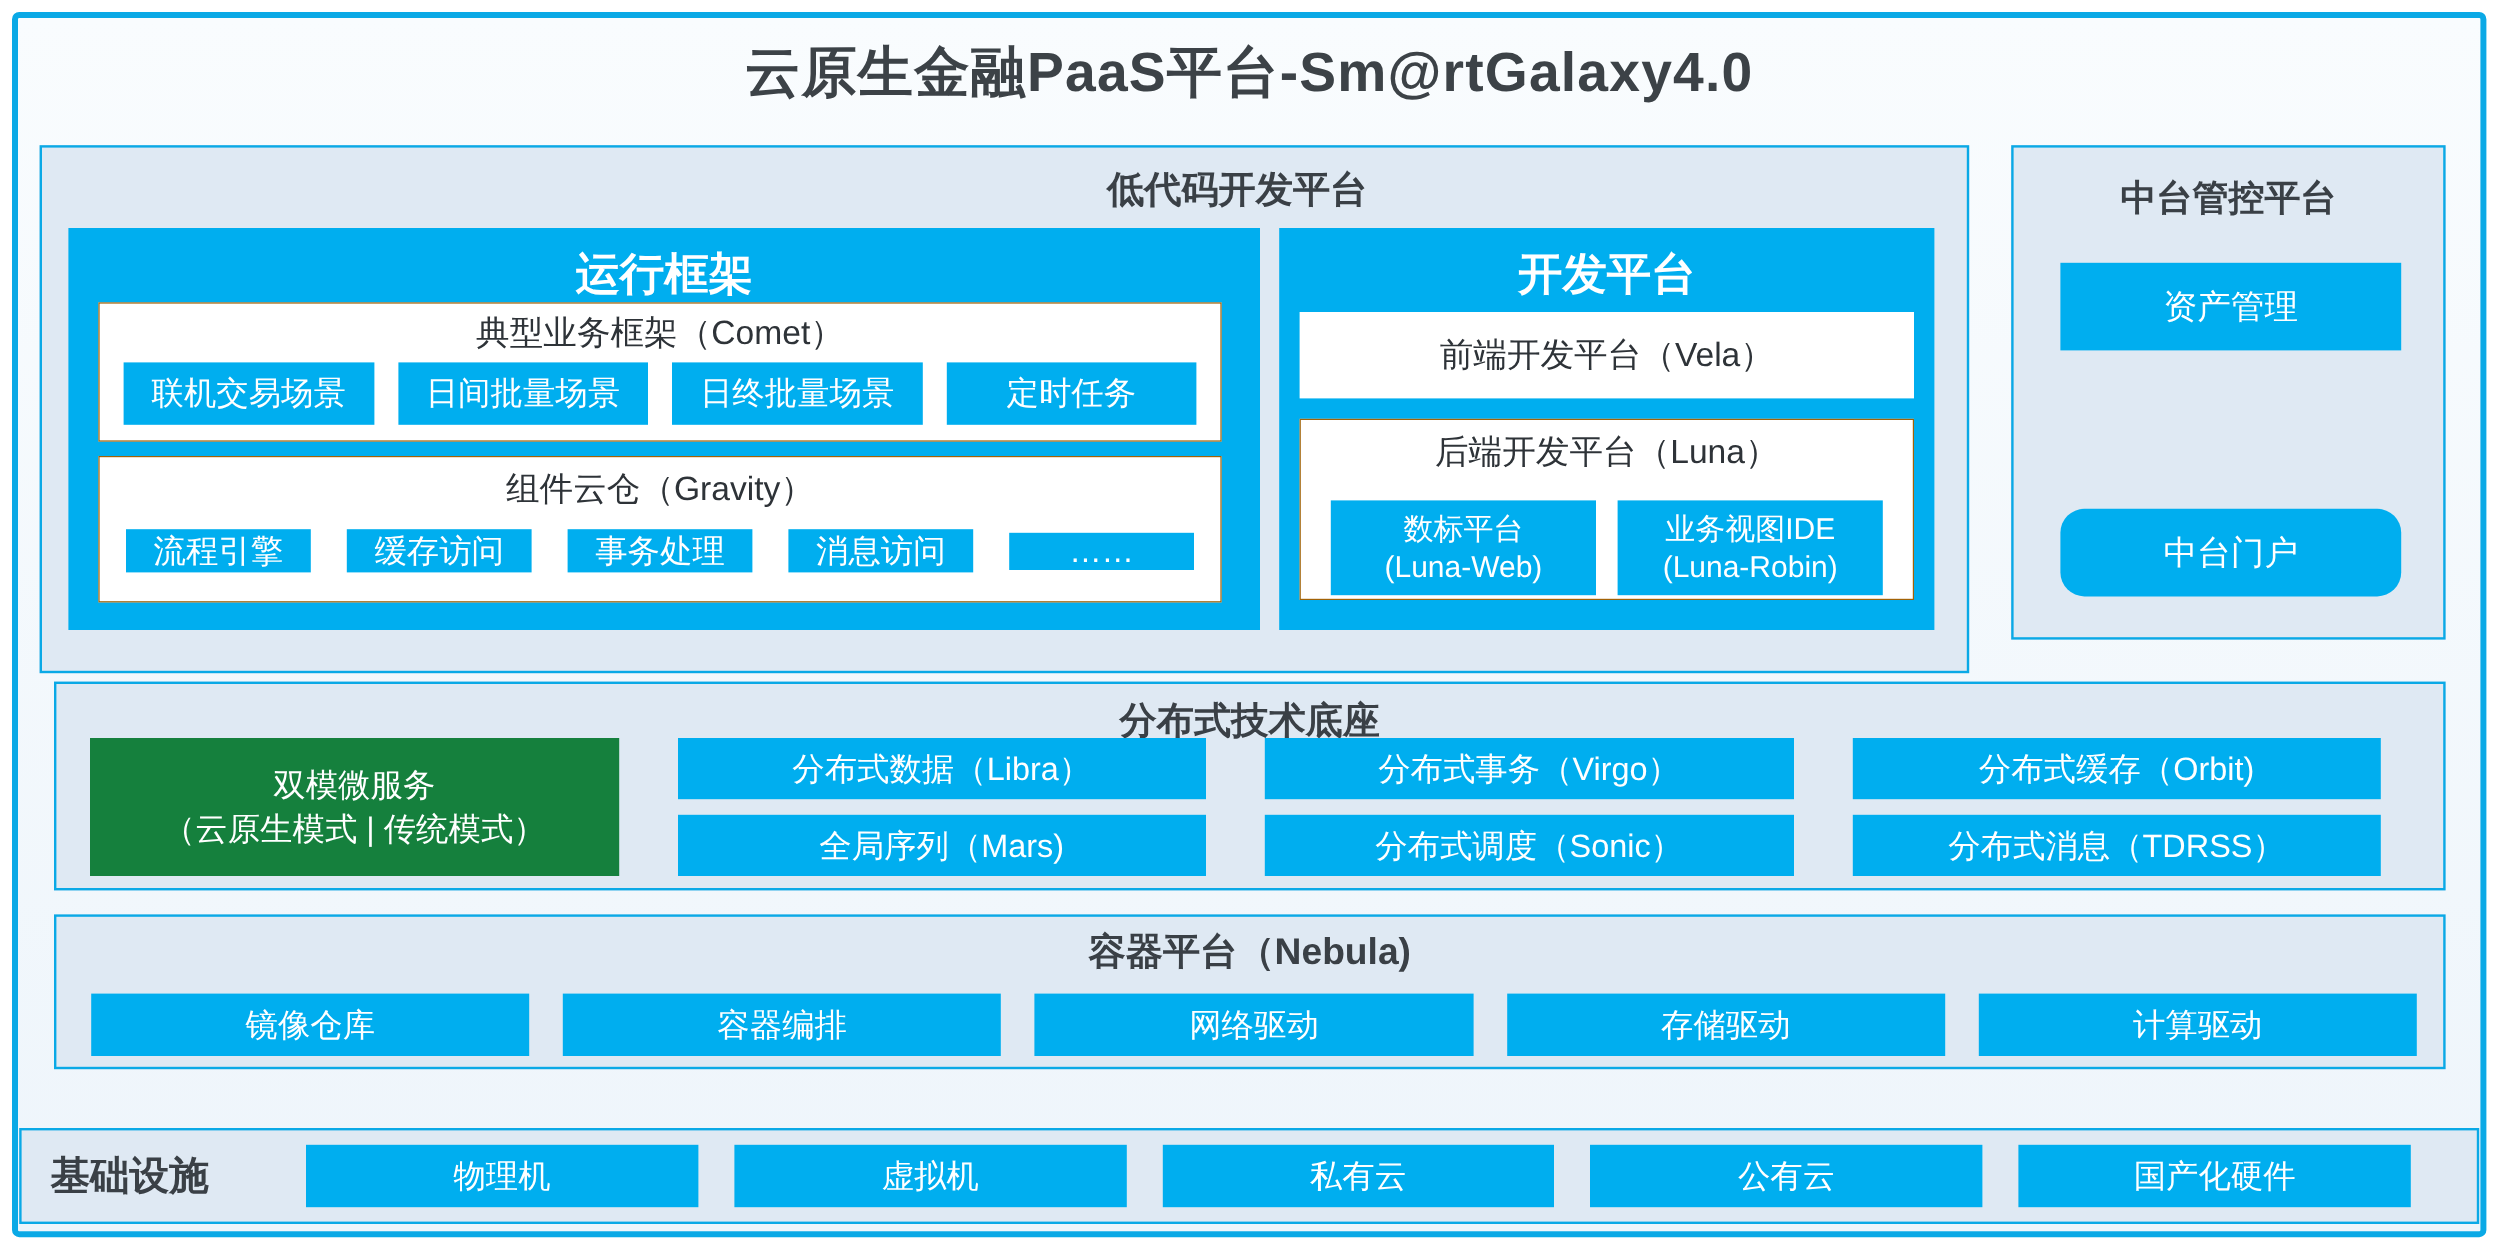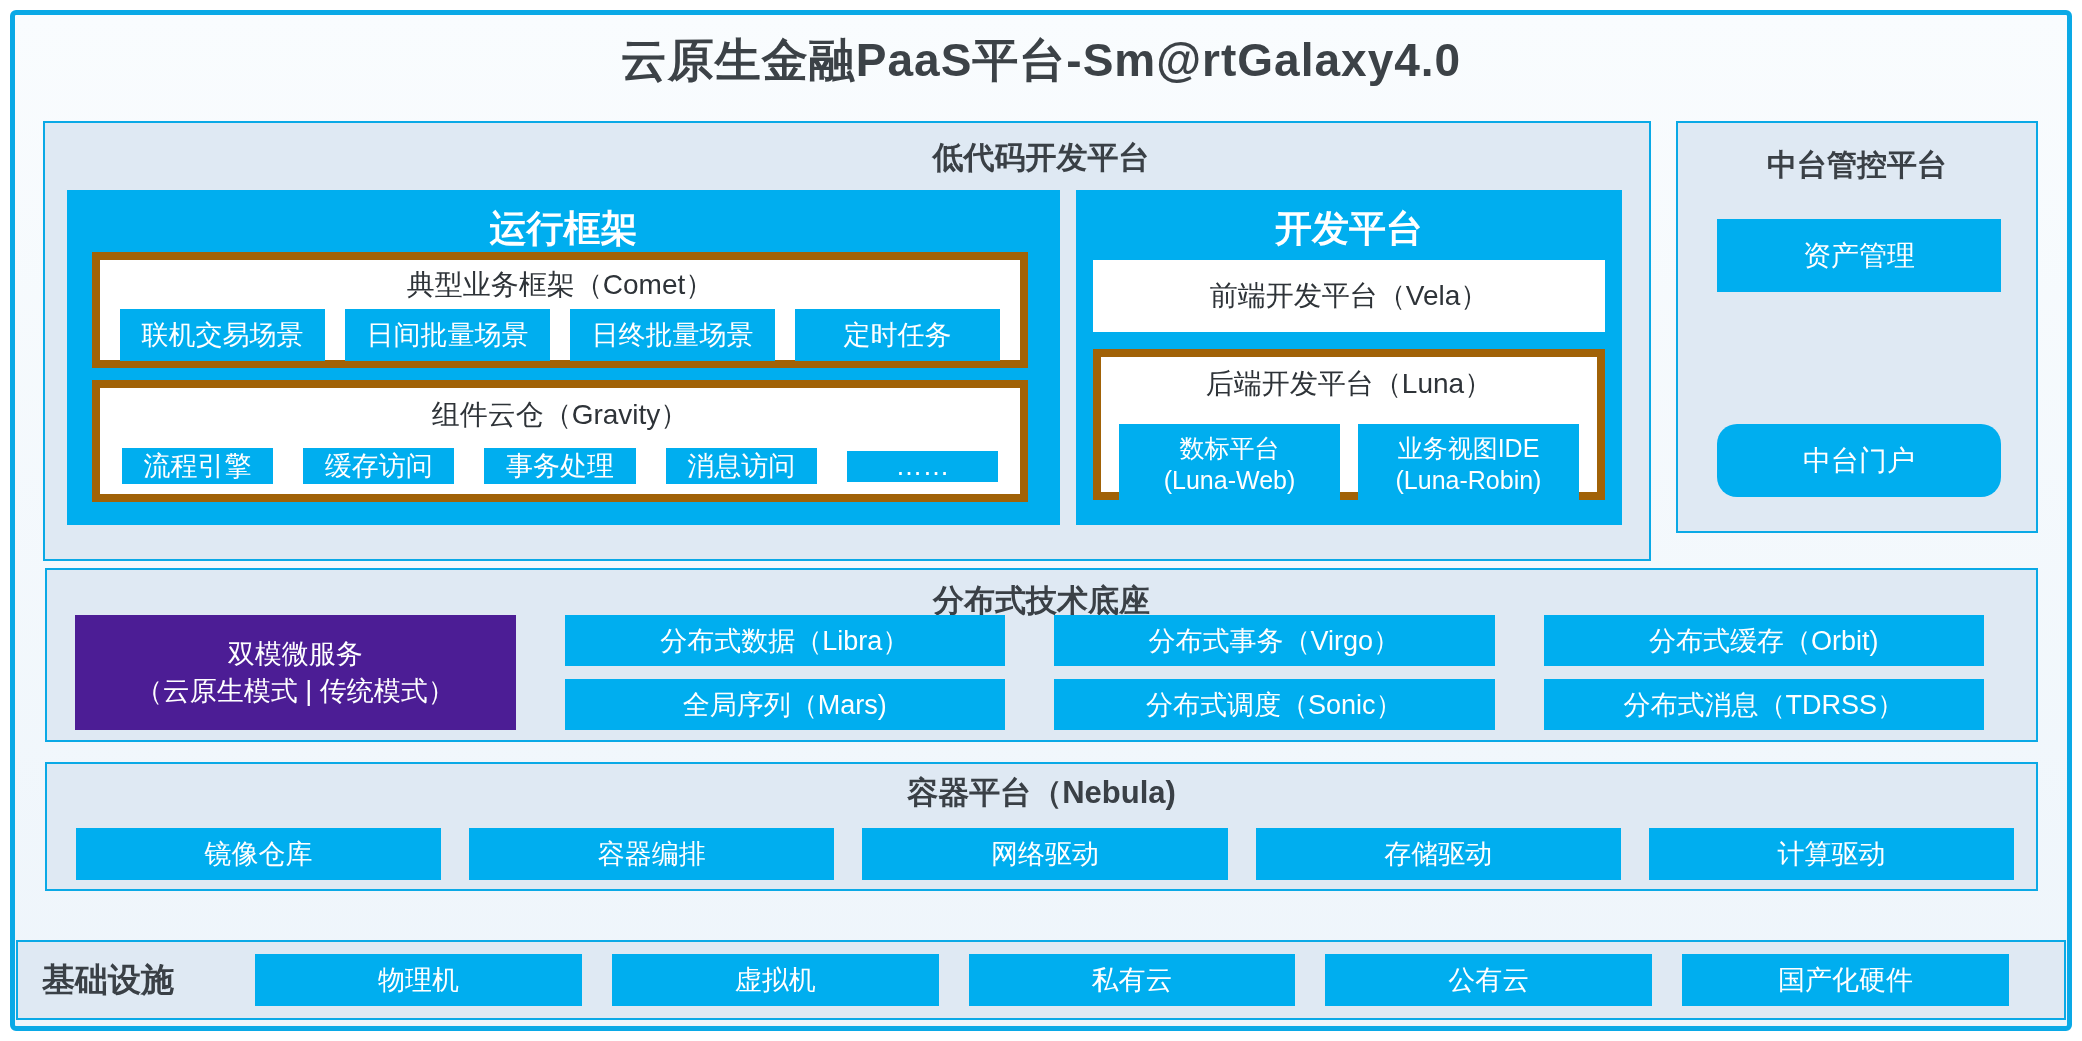--- a/index.html
+++ b/index.html
@@ -11,31 +11,31 @@
   .title { position:absolute; top:30px; left:0; right:0; text-align:center;
            font-size:46px; font-weight:bold; color:#3c4247; letter-spacing:1px; }
 
   .panel { position:absolute; background:#dfe9f3; border:2px solid #0aa9e6; }
   .panel-label { position:absolute; font-weight:bold; color:#3a4046; white-space:nowrap; }
 
   .bluebox { position:absolute; background:#00aeef; }
   .bluebox-title { position:absolute; left:0; right:0; text-align:center;
                    font-size:37px; font-weight:bold; color:#ffffff; }
 
-  .graybox { position:absolute; background:#ffffff; border:8px solid #a16207; }
+  .graybox { position:absolute; background:#ffffff; border:1px solid #a16207; }
   .whitebox { position:absolute; background:#ffffff; }
   .wb-title { text-align:center; font-size:28px; color:#2e3338; }
 
   .chip { background:#00aeef; color:#ffffff; display:flex; align-items:center;
           justify-content:center; font-size:27px; text-align:center; }
   .chip-row { display:flex; }
   .chip-row .chip { flex:1; }
 
   
-  #lowcode   { left:43px; top:121px; width:1608px; height:440px; }
+  #lowcode   { left:33px; top:121px; width:1608px; height:440px; }
   #lowcode-label { top:14px; left:996px; transform:translateX(-50%); font-size:31px; }
   #runtime   { left:22px; top:67px; width:993px; height:335px; }
   #runtime-title { top:14px; }
   #comet     { left:25px; top:62px; width:936px; height:116px; }
   #comet .wb-title   { margin-top:6px; line-height:38px; }
   #comet .chip-row   { margin:5px 20px 0; gap:20px; height:52px;border-radius:23px; }
   #gravity   { left:25px; top:190px; width:936px; height:122px; }
   #gravity .wb-title { margin-top:8px; line-height:38px; }
   #gravity .chip-row { margin:7px 22px 0; gap:30px; height:50px;align-items:center; }
 
@@ -55,21 +55,21 @@
   .mid-item { position:absolute; left:39px; width:284px; height:73px; font-size:28px; }
   #mid-item-0 { top:96px; } #mid-item-1 { top:199px; } #mid-item-2 { top:301px;border-radius:20px; }
 
   
   #distributed { left:45px; top:568px; width:1993px; height:174px; }
   #distributed-label { top:10px; left:0; right:0; text-align:center; font-size:31px; }
   #distributed-row { position:absolute; left:28px; right:52px; top:45px; height:115px;
                      display:flex; gap:49px; }
   .dist-col { flex:1; display:flex; flex-direction:column; gap:13px; }
   .dist-col .chip { flex:1; }
-  #dual-box { flex:1; background:#4c1d95; color:#ffffff; display:flex; flex-direction:column;
+  #dual-box { flex:1; background:#15803d; color:#ffffff; display:flex; flex-direction:column;
               align-items:center; justify-content:center; font-size:27px; line-height:37px; }
 
   
   #nebula { left:45px; top:762px; width:1993px; height:129px; }
   #nebula-label { top:8px; left:0; right:0; text-align:center; font-size:31px; }
   #nebula-row { position:absolute; left:15px; right:22px; top:64px; height:52px; gap:28px;padding-left:14px; }
 
   
   #infra { left:16px; top:940px; width:2050px; height:80px;
            display:flex; align-items:center; padding:0 55px 0 24px; }

